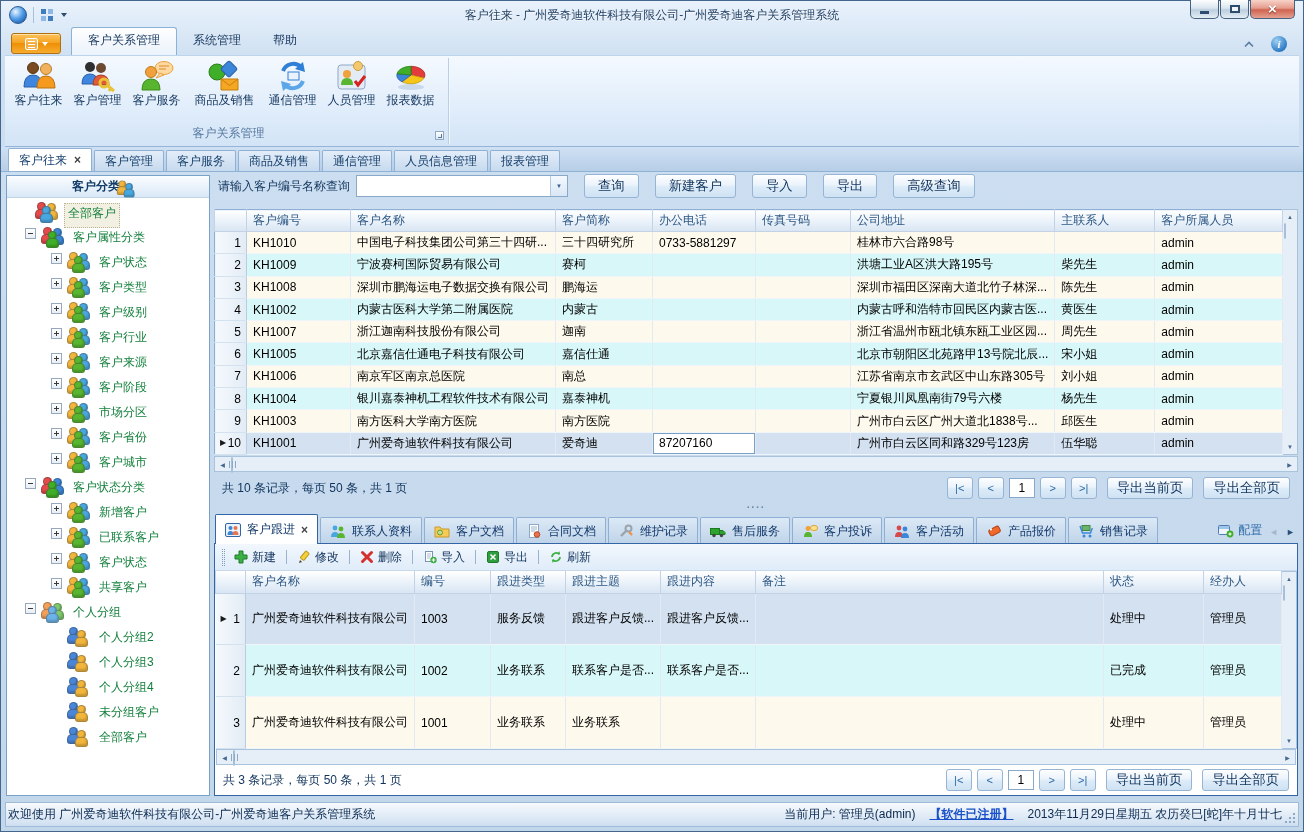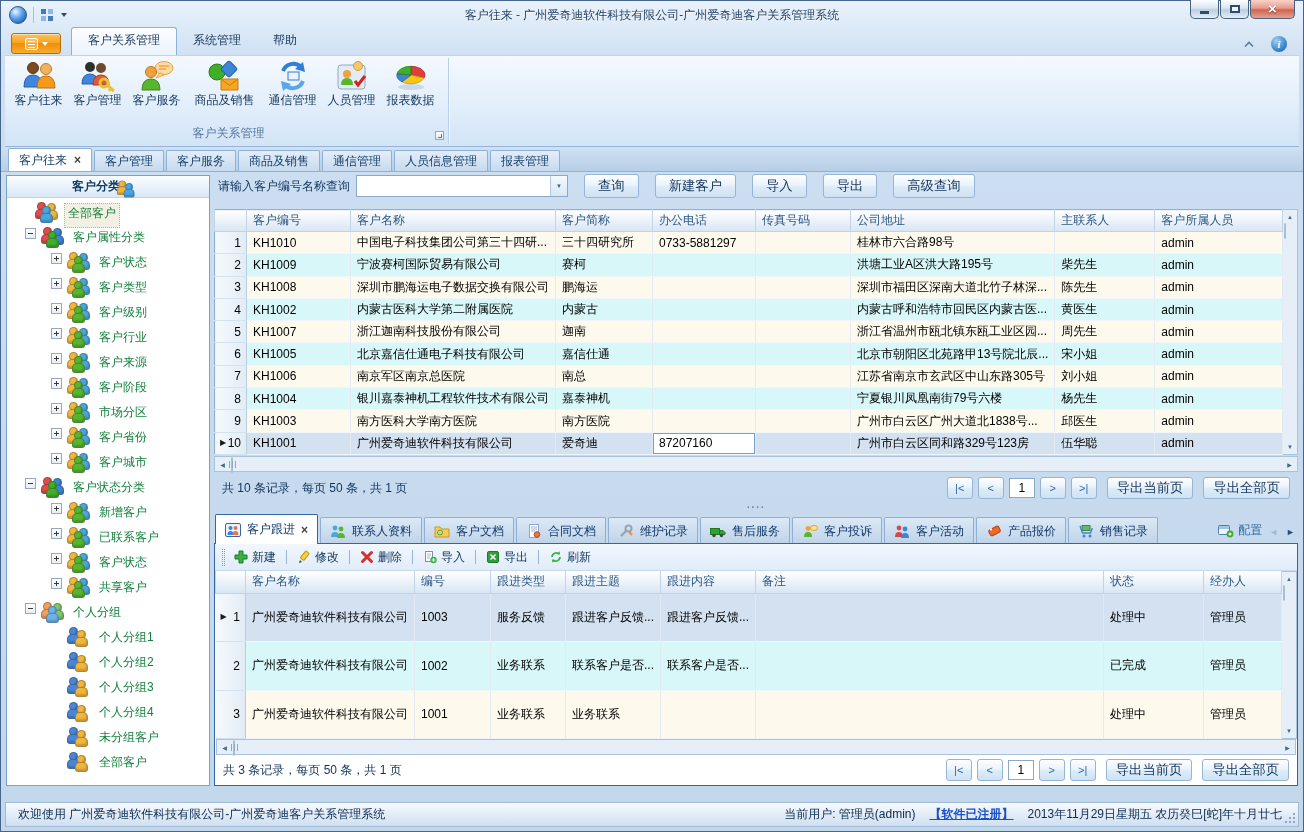--- a/index.html
+++ b/index.html
@@ -143,21 +143,21 @@
 
 .dpanel{flex:1;min-height:0;border:1px solid #3465a4;background:#fff;display:flex;flex-direction:column;margin-top:-1px;z-index:1}
 .toolbar{height:27px;flex:none;display:flex;align-items:center;gap:7px;background:linear-gradient(#f2f7fd,#dfecf9);border-bottom:1px solid #c9d9ea;padding:0 7px}
 .tgrip{width:3px;height:17px;border-left:1px dotted #7f9cba;border-right:1px dotted #7f9cba;margin-right:2px}
 .titm{display:flex;align-items:center;gap:4px;color:#10335c;white-space:nowrap}
 .tsep{width:1px;height:14px;background:#9ab4cf;margin:0 3px}
 .dpanel .hscroll{margin:0 1px}
 .dpanel .pager{padding-bottom:2px}
 
 
-.statusbar{height:25px;flex:none;display:flex;align-items:center;gap:14px;padding:0 16px 0 12px;background:linear-gradient(#f7fafd,#dfeaf6 60%,#cfdff0);border:1px solid #9fbbd8;position:relative;margin-top:14px}
+.statusbar{height:25px;flex:none;display:flex;align-items:center;gap:14px;padding:0 16px 0 2px;background:linear-gradient(#f7fafd,#dfeaf6 60%,#cfdff0);border:1px solid #9fbbd8;position:relative;margin-top:4px}
 .sbright{margin-left:auto;display:flex;align-items:center;gap:14px;white-space:nowrap}
 .reglink{color:#1a50c8;font-weight:bold;text-decoration:underline}
 .sgrip{position:absolute;right:3px;bottom:3px;width:10px;height:10px}
 .sgrip::before{content:'';position:absolute;right:0;bottom:0;width:2px;height:2px;background:#8fa8c4;box-shadow:-4px 0 0 #8fa8c4,-8px 0 0 #8fa8c4,0 -4px 0 #8fa8c4,-4px -4px 0 #8fa8c4,0 -8px 0 #8fa8c4}
 svg{flex:none;display:block}
 </style>
 </head>
 <body>
 
 <div class="window">
@@ -459,27 +459,20 @@
             <span class="tlabel">共享客户</span>
           </div>
         <div class="titem ind-parent">
             <span class="exp"></span>
             <i class="ppl p-group">
               <b></b>
               <b></b>
               <b></b>
             </i>
             <span class="tlabel">个人分组</span>
-          </div>
-        <div class="titem ind-leaf">
-            <i class="ppl two p-leafB">
-              <b></b>
-              <b></b>
-            </i>
-            <span class="tlabel">个人分组1</span>
           </div>
         <div class="titem ind-leaf">
             <i class="ppl two p-leafB">
               <b></b>
               <b></b>
             </i>
             <span class="tlabel">个人分组2</span>
           </div>
         <div class="titem ind-leaf">
             <i class="ppl two p-leafB">

